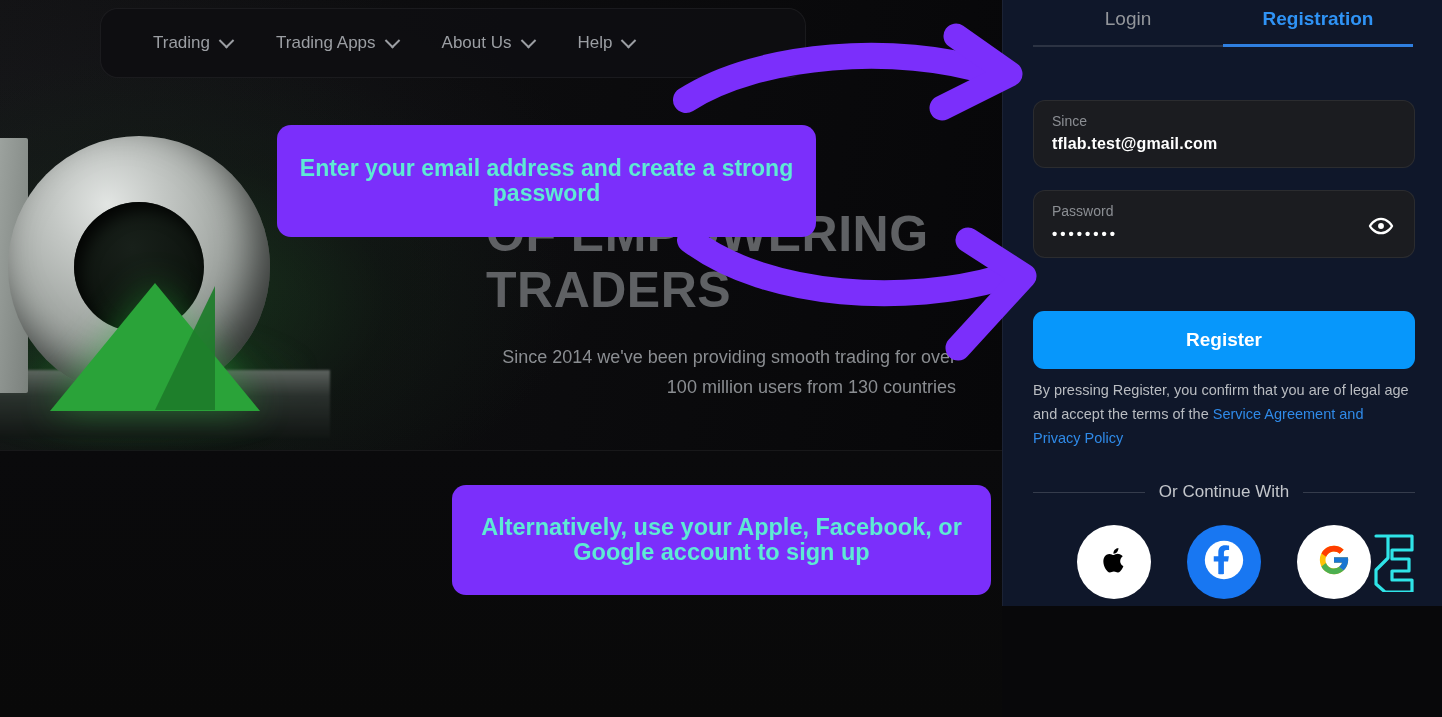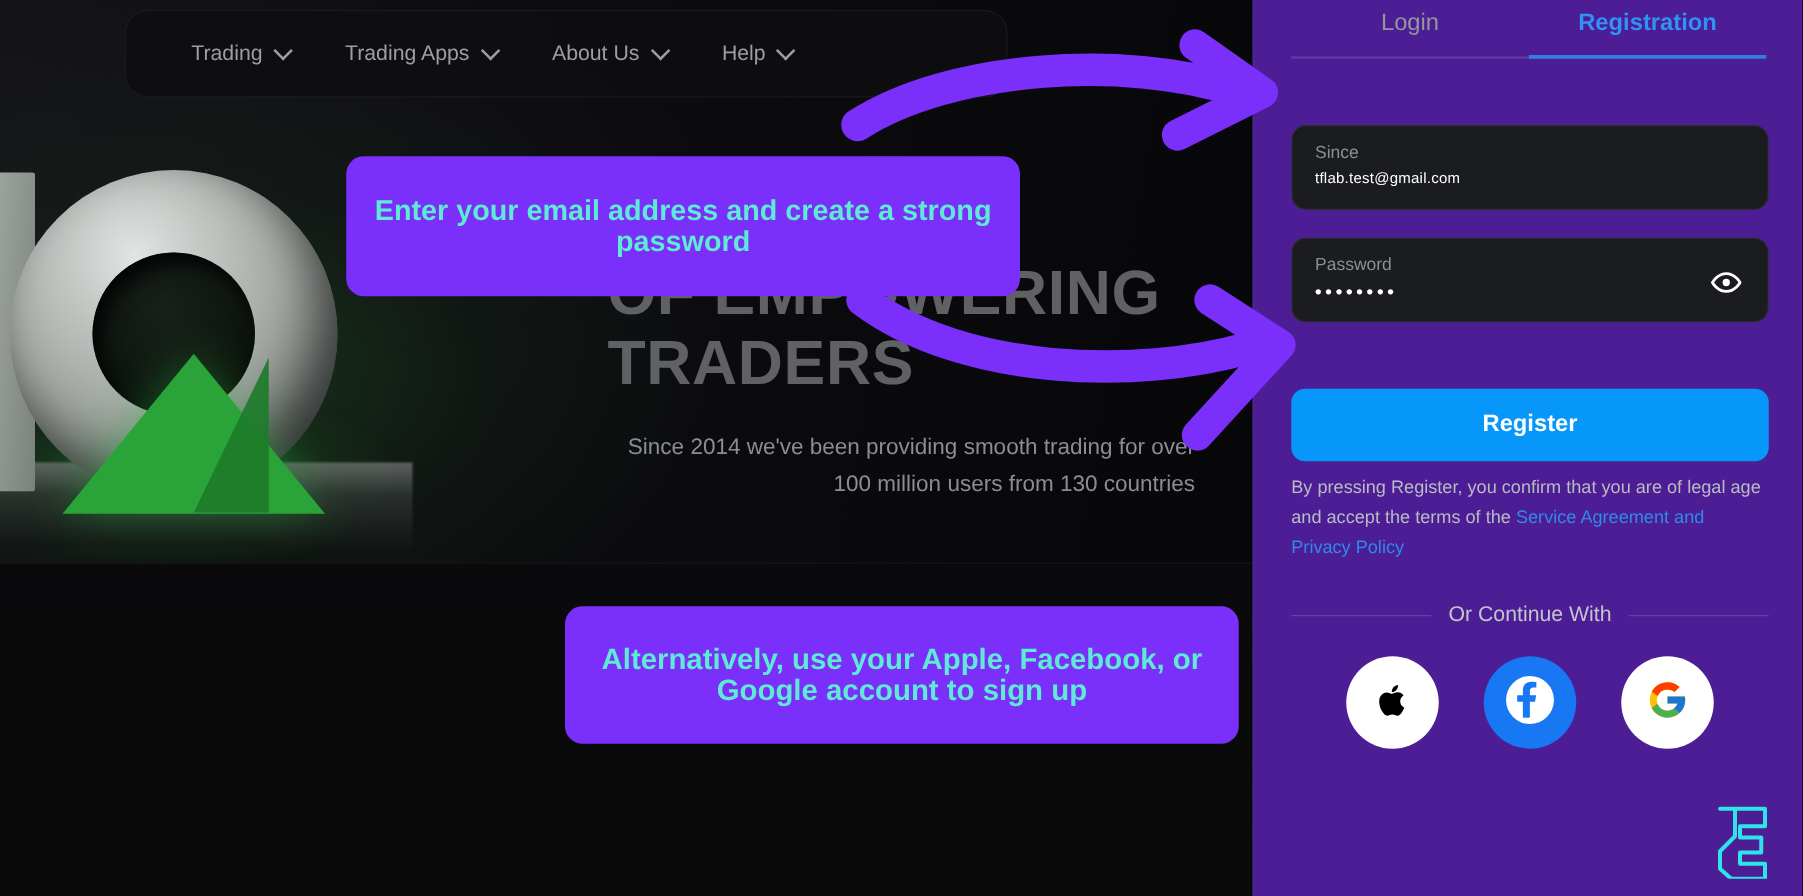--- a/index.html
+++ b/index.html
@@ -182,22 +182,22 @@
     width: 11px; height: 11px;
     border-right: 2px solid #9b9ea3;
     border-bottom: 2px solid #9b9ea3;
     transform: rotate(45deg) translate(-2px,-2px);
   }
 
   
   .sidepanel {
     position: absolute;
     left: 1002px; top: 0;
-    width: 440px; height: 717px;
-    background: #4c1d95;
+    width: 440px; height: 606px;
+    background: #0f172a;
     border-left: 1px solid rgba(255,255,255,0.05);
   }
 
   .tabs {
     position: absolute;
     left: 30px; top: 8px;
     width: 380px;
     display: flex;
   }
   .tab {
@@ -217,21 +217,21 @@
     width: 382px;
     height: 68px;
     background: #1b1c20;
     border: 1px solid rgba(255,255,255,0.07);
     border-radius: 12px;
     padding: 12px 18px 0 18px;
   }
   .field.email { top: 100px; }
   .field.password { top: 190px; }
   .field-label { font-size: 14px; color: #8b8e93; margin-bottom: 6px; }
-  .field-value { font-size: 12px; color: #ffffff; font-weight: 400; letter-spacing: 0.2px; }
+  .field-value { font-size: 16px; color: #ffffff; font-weight: 700; letter-spacing: 0.2px; }
   .field-dots { font-size: 15px; color: #ffffff; letter-spacing: 3px; font-weight: 700; }
 
   .eye {
     position: absolute;
     right: 20px; top: 22px;
     width: 26px; height: 26px;
     cursor: pointer;
   }
 
   .register-btn {

